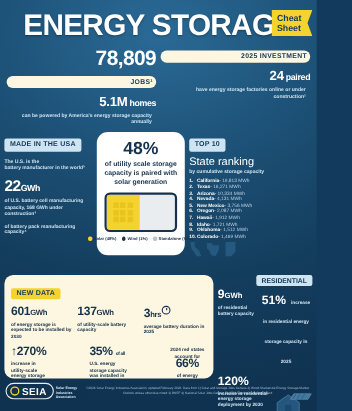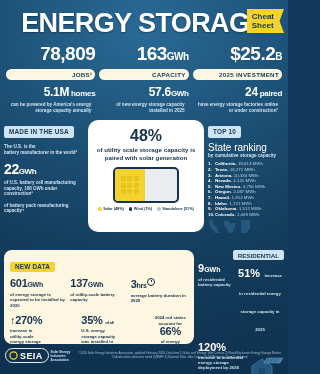--- a/index.html
+++ b/index.html
@@ -41,21 +41,21 @@
     display:block;margin:2px auto 0;background:#fdf6e0;color:#123a5c;
     font-size:6.2px;font-weight:bold;letter-spacing:.3px;
     border-radius:7px;padding:2px 3px;
   }
   .tsub{font-size:12px;font-weight:bold;color:#fff;margin-top:6px;line-height:13px;letter-spacing:-.3px;}
   .tsub .unit{font-size:8px;}
   .tdesc{font-size:4.6px;font-weight:bold;color:#cfe2f0;line-height:6px;margin-top:2px;padding:0 4px;}
   
   .middle{display:flex;padding:0 4px;gap:4px;height:126px;}
   .col-left{width:80px;}
-  .col-mid{width:116px;}
+  .col-mid{width:80px;}
   .col-right{flex:1;}
   .tag{
     display:inline-block;background:#cfe4f2;color:#123a5c;
     font-size:6.4px;font-weight:bold;line-height:7.5px;
     padding:2px 5px;border-radius:2px;letter-spacing:.2px;
   }
   .tag.top10{background:#cfe4f2;}
   .blk{margin-top:6px;}
   .pre{font-size:4.6px;font-weight:bold;color:#cfe2f0;line-height:5.4px;}
   .bignum{font-size:14px;font-weight:bold;color:#fff;line-height:14px;letter-spacing:-.4px;}
@@ -129,21 +129,21 @@
   .res-b{flex:1;text-align:center;}
   .res-big{font-size:11px;font-weight:bold;color:#fff;line-height:11.5px;}
   .res-big .unit{font-size:7px;}
   .res-txt{font-size:4.3px;font-weight:bold;color:#cfe2f0;line-height:5.3px;margin-top:1px;}
   .res-pct{font-size:11px;font-weight:bold;color:#fff;}
   .res-inline{font-size:4.3px;font-weight:bold;color:#cfe2f0;line-height:5.4px;}
   .res-bot{margin-top:7px;position:relative;}
   .house{position:absolute;right:0;bottom:-6px;opacity:.85;}
   
   .footer{display:flex;align-items:center;padding:4px 5px 0;gap:6px;}
-  .seia{display:flex;align-items:center;gap:2px;}
+  .seia{display:flex;align-items:flex-end;gap:2px;}
   .seia-badge{
     display:flex;align-items:center;gap:2px;
     border:1px solid #e9edf0;border-radius:10px;padding:1.5px 5px 1.5px 3px;
   }
   .seia-text{font-size:9px;font-weight:bold;color:#ffffff;letter-spacing:.4px;}
   .seia-sub{font-size:3.2px;color:#cfe2f0;line-height:4px;font-weight:bold;}
   .fnote{flex:1;font-size:2.9px;color:#9fbdd4;line-height:3.8px;text-align:center;}
 </style>
 </head>
 <body>
@@ -159,27 +159,20 @@
   </div>
 
   <div class="topstats">
     <div class="tcol">
       <div class="tbig"><span>78,809</span><span class="unit"></span></div>
       <span class="tpill">JOBS¹</span>
       <div class="tsub"><span>5.1M</span><span class="unit"> homes</span></div>
       <div class="tdesc">can be powered by America's energy storage capacity annually</div>
     </div>
     <div class="tcol">
-      <div class="tbig"><span>163</span><span class="unit">GWh</span></div>
-      <span class="tpill">CAPACITY</span>
-      <div class="tsub"><span>57.6</span><span class="unit">GWh</span></div>
-      <div class="tdesc">of new energy storage capacity installed in 2025</div>
-    </div>
-    <div class="tcol">
-      <div class="tbig"><span>$25.2</span><span class="unit">B</span></div>
       <span class="tpill">2025 INVESTMENT</span>
       <div class="tsub"><span>24</span><span class="unit"> paired</span></div>
       <div class="tdesc">have energy storage factories online or under construction²</div>
     </div>
   </div>
 
   <div class="middle">
 
     <div class="col-left">
       <span class="tag">MADE IN THE USA</span>

